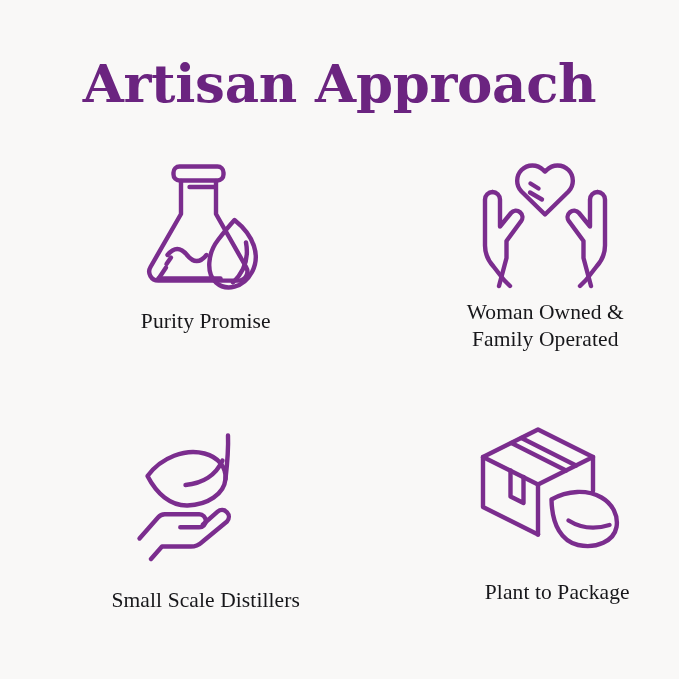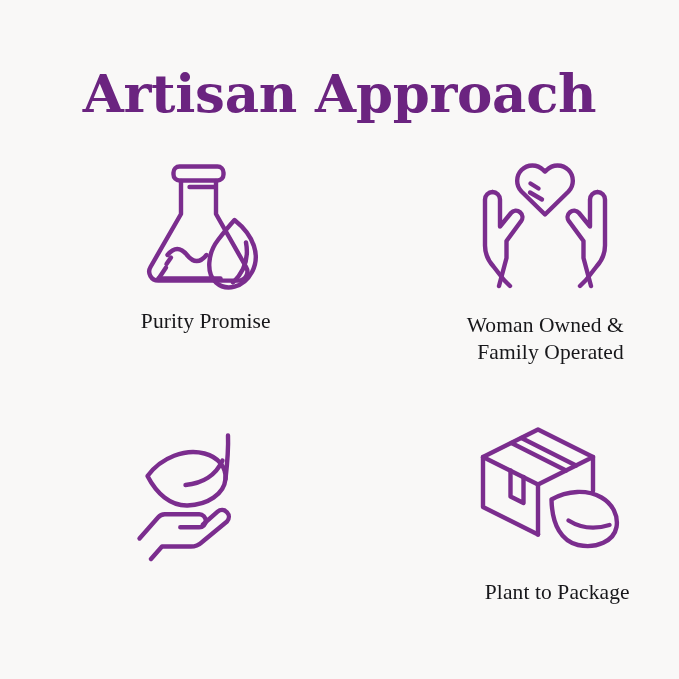--- a/index.html
+++ b/index.html
@@ -15,21 +15,21 @@
   }
   .page {
     position: relative;
     width: 679px;
     height: 679px;
     background: #f9f8f7;
     box-sizing: border-box;
   }
   .page-title {
     position: absolute;
-    top: 62px;
+    top: 52px;
     left: 0;
     width: 679px;
     text-align: center;
     font-family: "DejaVu Serif", "Liberation Serif", serif;
     font-weight: bold;
     font-size: 53px;
     line-height: 62px;
     letter-spacing: -0.3px;
     color: #6b2480;
     white-space: nowrap;
@@ -69,21 +69,21 @@
     font-size: 21.5px;
     line-height: 27px;
     color: #17171a;
     letter-spacing: 0.1px;
     white-space: pre-line;
   }
   
   .cell-0 .feature-icon { margin-top: 4px; margin-left: 6px; }
   .cell-0 .feature-label { margin-top: 14px; }
   .cell-1 .feature-icon { margin-top: 6px; }
-  .cell-1 .feature-label { margin-top: 16px; text-align: right; }
+  .cell-1 .feature-label { margin-top: 3px; }
   .cell-2 .feature-icon { margin-top: 20px; margin-left: -4px; }
   .cell-2 .feature-label { margin-top: 22px; }
   .cell-3 .feature-icon { margin-top: 14px; margin-left: 4px; }
   .cell-3 .feature-label { margin-top: 20px; margin-left: 24px; }
 </style>
 </head>
 <body>
 
 <div class="page">
 
@@ -142,20 +142,21 @@
           <path d="M18.5 51 c14 -19 38 -27.5 57 -22.5 c14 3.7 22 14 21 25.5 c-1.3 15 -18 26 -38 26.5 c-17 0.4 -31 -12 -40 -29.5 z"></path>
 
           <path d="M96.5 54 c2 -17.5 3 -31 2.5 -43.5"></path>
 
           <path d="M93.5 35.5 c-6.5 14.5 -20 23 -37 24.5"></path>
 
           <path d="M10.5 113.5 L29 92.5 a9 9 0 0 1 6.8 -3.2 h34.5 a6.5 6.5 0 0 1 0 13 h-19"></path>
           <path d="M22 134 l11 -12.5 h29 c4 0 7.8 -1.5 10.8 -4.2 L98 96.5 a6.8 6.8 0 0 0 -9.4 -9.8 L74 99.5"></path>
         </svg>
       </span>
+      <div class="feature-label">Small Scale Distillers</div>
     </div>
 
     <div class="feature cell-3">
       <span class="feature-icon">
         <svg viewBox="0 0 150 140" fill="none" stroke="#7b2d8e" stroke-width="4.4" stroke-linecap="round" stroke-linejoin="round">
 
           <path d="M66 10.5 L121 38 L66 65.5 L11 38 z"></path>
 
           <path d="M11 38 v50 l55 27.5"></path>
 

